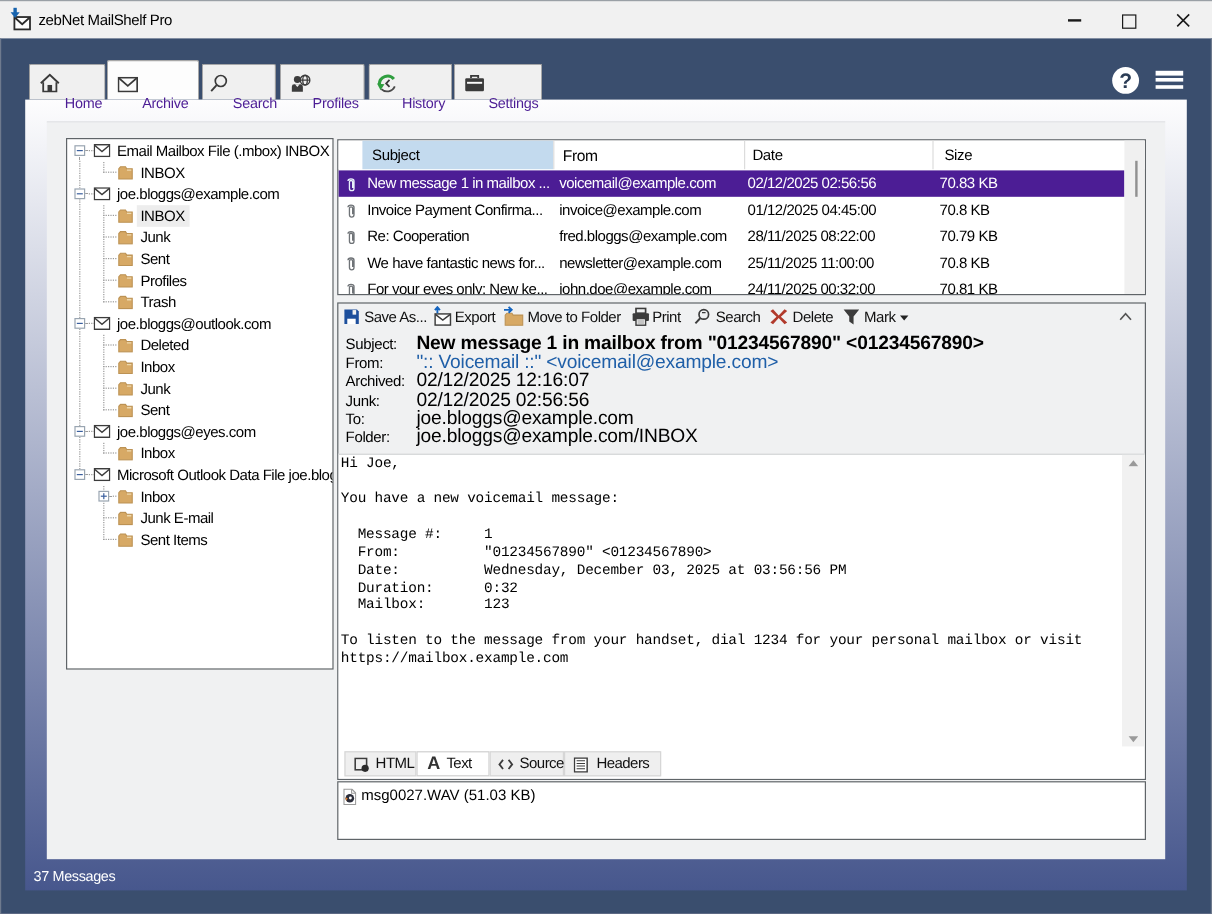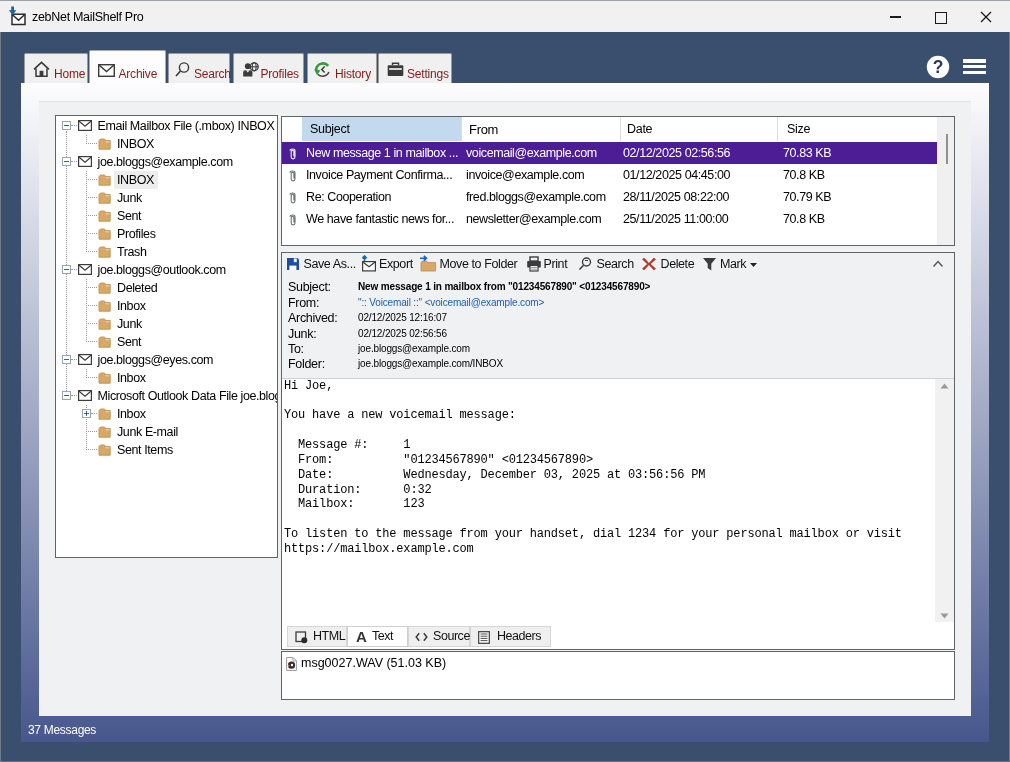--- a/index.html
+++ b/index.html
@@ -7,39 +7,39 @@
 .abs{position:absolute}
 
 #titlebar{position:absolute;left:0;top:0;width:1010px;height:32px;background:#f1f1f1;box-sizing:border-box;border-top:1px solid #9aa0a6}
 #title-text{position:absolute;left:32px;top:0;height:32px;line-height:33px;font-size:12.5px;letter-spacing:-0.3px;color:#000}
 
 #page{position:absolute;left:21px;top:83px;width:968px;height:659px;background:linear-gradient(180deg,#fdfdfe 0%,#47578d 100%)}
 #surface{position:absolute;left:39px;top:101px;width:932px;height:614px;background:#f0f1f2;border-top:1px solid #e2e3e6}
 
 .tab{position:absolute;top:53px;height:30px;background:#f0f0f0;border:1px solid #9b9b9b;border-bottom:none;border-radius:2px 2px 0 0;box-sizing:border-box}
 .tab.sel{top:50px;height:33px;background:#fdfdfd;border-color:#a8a8a8}
-.tab .lbl{position:absolute;font-size:12px;letter-spacing:-0.2px;color:#7f1d1d;top:4px;height:29px;line-height:33px}
+.tab .lbl{position:absolute;font-size:12px;letter-spacing:-0.2px;color:#4c1d95;top:16px;height:29px;line-height:33px}
 .tab.sel .lbl{height:32px;line-height:39px}
 
 .panel{position:absolute;background:#fff;border:1px solid #5f6468;box-sizing:border-box}
 
 .trow{position:absolute;height:18px;line-height:18px;font-size:12.5px;letter-spacing:-0.4px;color:#000;white-space:nowrap}
 .dotv{position:absolute;width:1px;border-left:1px dotted #9a9a9a}
 .doth{position:absolute;height:1px;border-top:1px dotted #9a9a9a}
 .ebox{position:absolute;width:9px;height:9px;background:#fff;border:1px solid #99a5b1;box-sizing:border-box}
 .ebox .h{position:absolute;left:1px;top:3px;width:5px;height:1px;background:#3a5f9e}
 .ebox .v{position:absolute;left:3px;top:1px;width:1px;height:5px;background:#3a5f9e}
 
 .lrow{position:absolute;left:0;width:655px;height:22px;line-height:22px;font-size:12.5px;letter-spacing:-0.4px;color:#000}
 .lrow span{position:absolute;white-space:nowrap}
 
 .tbtxt{position:absolute;top:0;height:22px;line-height:22px;font-size:12.5px;letter-spacing:-0.4px;color:#111;white-space:nowrap}
 
 .hlbl{position:absolute;left:6px;font-size:12.5px;letter-spacing:-0.3px;color:#000;height:16px;line-height:16px}
-.hval{position:absolute;left:76px;font-size:10px;letter-spacing:-0.15px;color:#000;height:16px;line-height:16px;white-space:nowrap}
+.hval{position:absolute;left:65px;font-size:16px;letter-spacing:-0.15px;color:#000;height:16px;line-height:16px;white-space:nowrap}
 
 #bodytext{position:absolute;left:2px;top:125.6px;font-family:"Liberation Mono",monospace;font-size:12px;letter-spacing:-0.18px;line-height:14.85px;color:#000;white-space:pre}
 
 .btab{position:absolute;top:372.5px;height:21px;background:#efefef;border:1px solid #d6d6d6;box-sizing:border-box;font-size:12.5px;letter-spacing:-0.45px;color:#111}
 .btab.sel{background:#fff;border-color:#cfcfcf}
 .btab .lbl{position:absolute;top:0;height:19px;line-height:19px}
 </style>
 </head>
 <body>
 <svg width="0" height="0" style="position:absolute">
@@ -313,20 +313,29 @@
   </div>
   <div class="lrow" style="top:91px">
     <svg class="abs clip" style="left:6px;top:5px" width="9" height="13" viewBox="0 0 9 13">
         <use href="#clipg"></use>
       </svg>
     <span style="left:24px">We have fantastic news for...</span>
       <span style="left:184px">newsletter@example.com</span>
       <span style="left:341px">25/11/2025 11:00:00</span>
       <span style="left:501px">70.8 KB</span>
   </div>
+  <div class="lrow" style="top:113px">
+    <svg class="abs clip" style="left:6px;top:5px" width="9" height="13" viewBox="0 0 9 13">
+        <use href="#clipg"></use>
+      </svg>
+    <span style="left:24px">For your eyes only: New ke...</span>
+      <span style="left:184px">john.doe@example.com</span>
+      <span style="left:341px">24/11/2025 00:32:00</span>
+      <span style="left:501px">70.81 KB</span>
+  </div>
 
   <div class="abs" style="left:655px;top:0;width:17px;height:128px;background:#f0f0f0"></div>
   <div class="abs" style="left:663.5px;top:17px;width:2.5px;height:30px;background:#909090"></div>
 </div>
 
 <div class="panel" id="detailspanel" style="left:281px;top:252px;width:674px;height:398px;background:#f0f1f2;overflow:hidden">
 
   <svg class="abs" style="left:4px;top:4px" width="14" height="14" viewBox="0 0 14 14">
     <path d="M1 1 L11.5 1 L13 2.5 L13 13 L1 13 Z" fill="#1d4f9c"></path>
     <rect x="7.8" y="1.4" width="3" height="3.8" fill="#f0f1f2"></rect>

